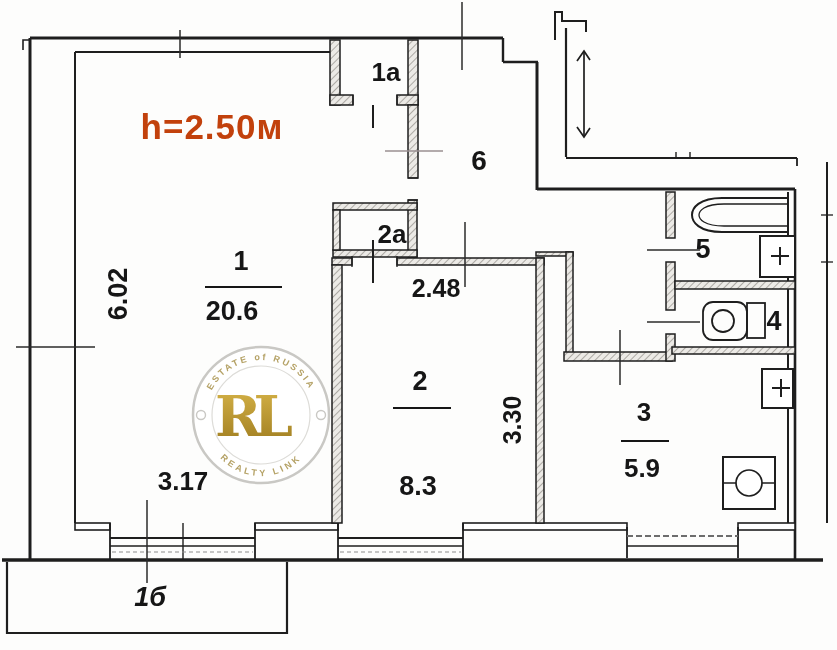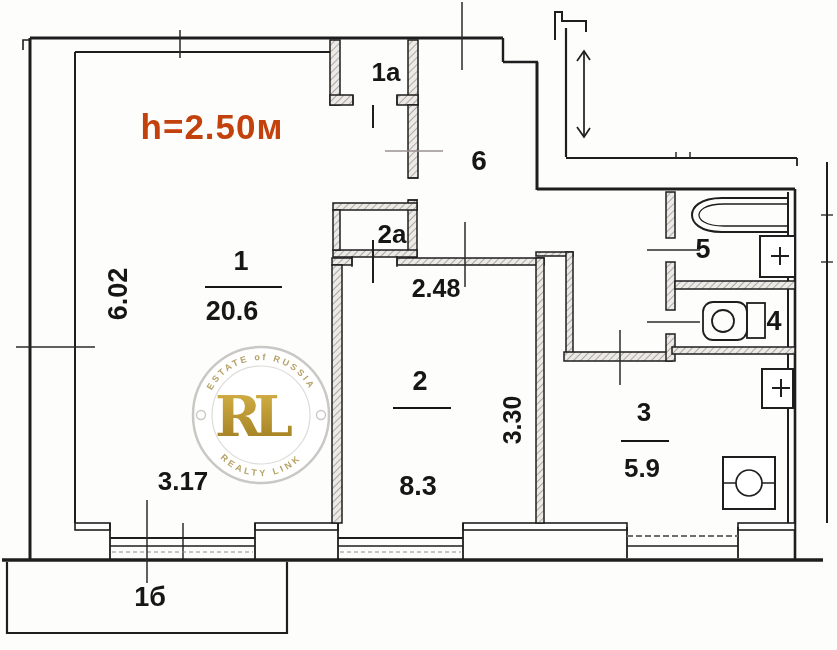--- a/index.html
+++ b/index.html
@@ -213,14 +213,14 @@
   <div class="lbl f27" style="left:418px;top:454px;margin-top:32px;">8.3</div>
   <div class="lbl rot f25" style="left:512px;top:420px;">3.30</div>
 
   <div class="lbl f27" style="left:703px;top:249px;">5</div>
   <div class="lbl f27" style="left:774px;top:321px;">4</div>
 
   <div class="lbl f26" style="left:644px;top:412px;">3</div>
   <div class="frac" style="left:621px;top:440px;width:48px;"></div>
   <div class="lbl f26" style="left:642px;top:468px;">5.9</div>
 
-  <div class="lbl f27" style="left:150px;top:597px;">1б</div>
+  <div class="lbl f27" style="left:150px;top:597px;font-style:italic;">1б</div>
 </div>
 
 </body></html>

